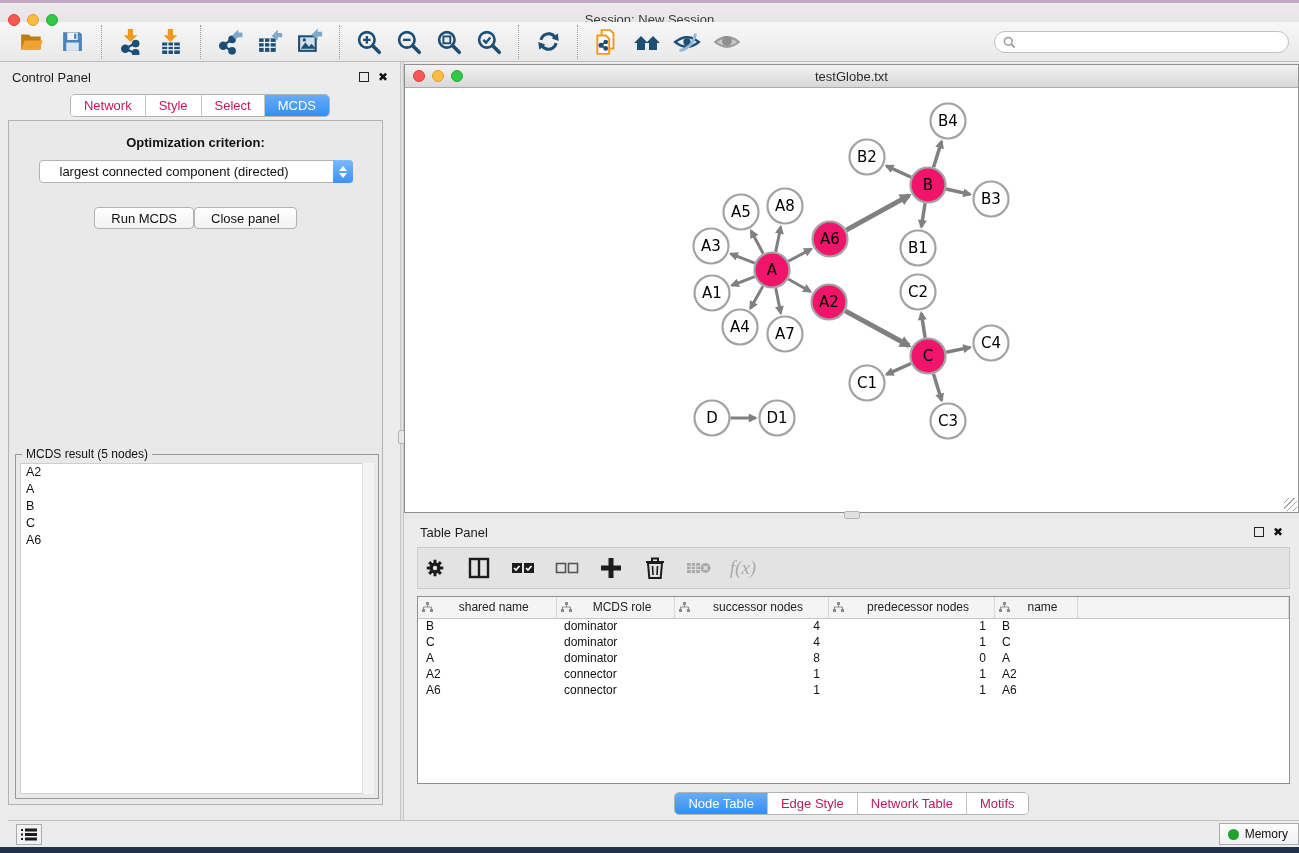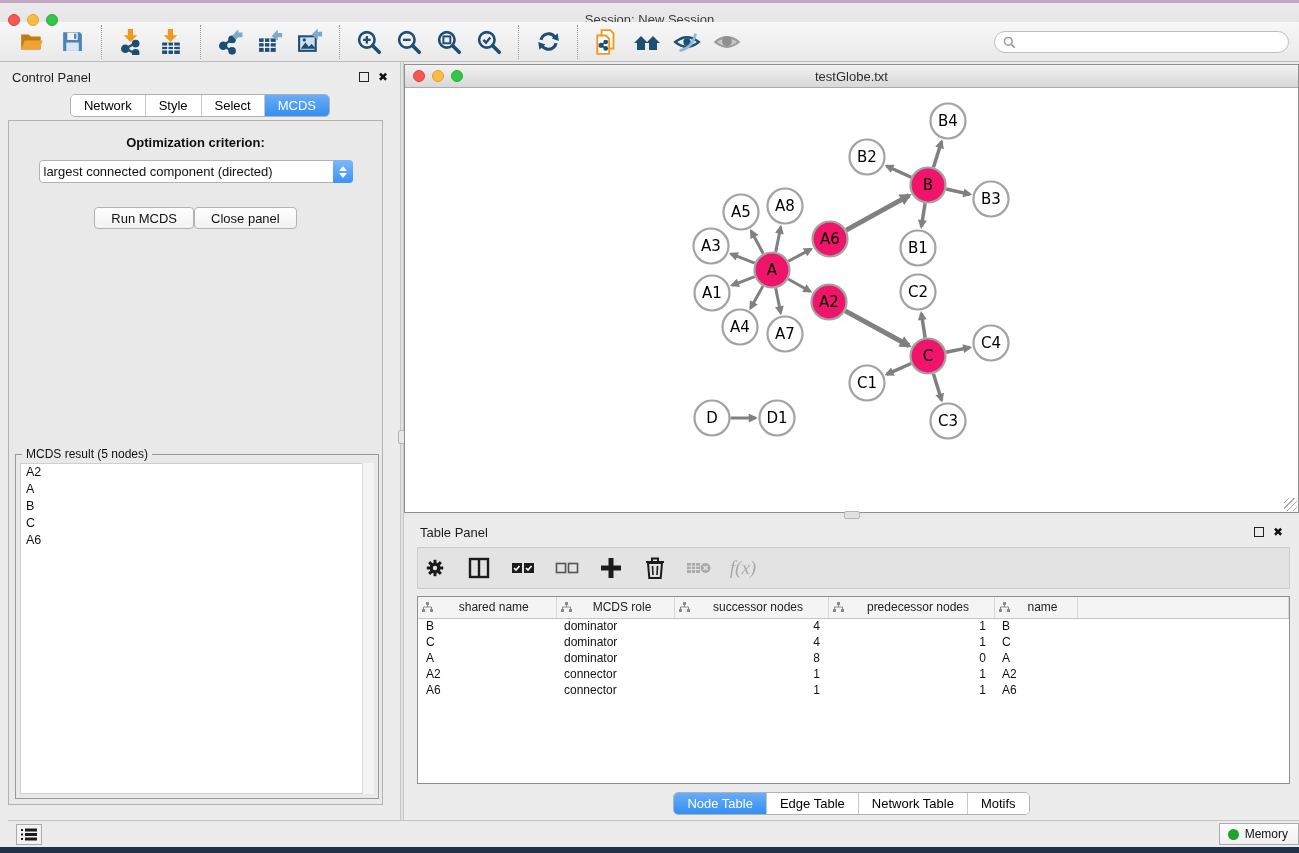--- a/index.html
+++ b/index.html
@@ -37,34 +37,34 @@
   
   .main-area { position:absolute; left:0; top:62px; width:100%; height:758px; display:flex; }
   
   .control-panel { width:400px; background:#ececec; position:relative; flex:none; }
   .cp-header { height:30px; display:flex; align-items:center; padding:0 12px; }
   .cp-header .hdr-title { font-size:13px; color:#1d1d1d; }
   .hdr-btns { margin-left:auto; display:flex; align-items:center; gap:9px; }
   .float-btn { width:10px; height:10px; border:1.5px solid #222; background:transparent; }
   .close-btn { font-size:12px; font-weight:bold; color:#111; line-height:10px; }
   .seg-tabs { display:inline-flex; border:1px solid #b2b2b2; border-radius:5px; overflow:hidden; background:#fff; }
-  .seg-tabs .tab { padding:3px 13px; font-size:13px; color:#000000; border-left:1px solid #c6c6c6; background:#fff; cursor:default; white-space:nowrap; }
+  .seg-tabs .tab { padding:3px 13px; font-size:13px; color:#be185d; border-left:1px solid #c6c6c6; background:#fff; cursor:default; white-space:nowrap; }
   .seg-tabs .tab:first-child { border-left:none; }
   .seg-tabs .tab.active { background:linear-gradient(#68acf8,#338ff1); color:#fff; }
   .cp-tabs-row { text-align:center; margin-top:2px; }
   .cp-box {
     position:absolute; left:8px; right:17px; top:58px; bottom:15px;
     border:1px solid #b2b2b2; background:#e9e9e9;
   }
   .opt-label { text-align:center; margin-top:14px; font-size:13px; font-weight:bold; color:#111; }
   .dropdown {
     margin:10px auto 0; width:314px; height:23px; background:#fff; border:1px solid #b3b3b3;
     border-radius:4px; display:flex; align-items:center; position:relative;
   }
-  .dropdown .dd-text { font-size:13px; color:#111; padding-left:4px; flex:1; white-space:nowrap; overflow:hidden; }
+  .dropdown .dd-text { font-size:13px; color:#111; padding-left:20px; flex:1; white-space:nowrap; overflow:hidden; }
   .dd-stepper {
     width:20px; height:23px; margin-right:-1px; border-radius:0 4px 4px 0;
     background:linear-gradient(#7cb9f9,#3b92f2); display:flex; flex-direction:column; align-items:center; justify-content:center; gap:2px;
   }
   .dd-up { width:0; height:0; border-left:4px solid transparent; border-right:4px solid transparent; border-bottom:5px solid #fff; }
   .dd-down { width:0; height:0; border-left:4px solid transparent; border-right:4px solid transparent; border-top:5px solid #fff; }
   .btn-row { display:flex; justify-content:center; margin-top:24px; }
   .push-btn {
     background:linear-gradient(#ffffff,#f2f2f2); border:1px solid #b3b3b3; border-radius:4px;
     font-size:13px; color:#111; padding:2px 16px; height:22px; font-family:inherit;
@@ -671,21 +671,21 @@
                   <td class="ar">1</td>
                   <td class="al">A6</td>
                   <td></td>
                 </tr>
               </tbody>
           </table>
         </div>
         <div class="tp-tabs">
           <div class="seg-tabs">
               <div class="tab active">Node Table</div>
-              <div class="tab">Edge Table</div>
+              <div class="tab">Edge Style</div>
               <div class="tab">Network Table</div>
               <div class="tab">Motifs</div>
             </div>
         </div>
       </div>
     </div>
   </div>
 
   <div class="status-bar">
     <div class="list-btn">

